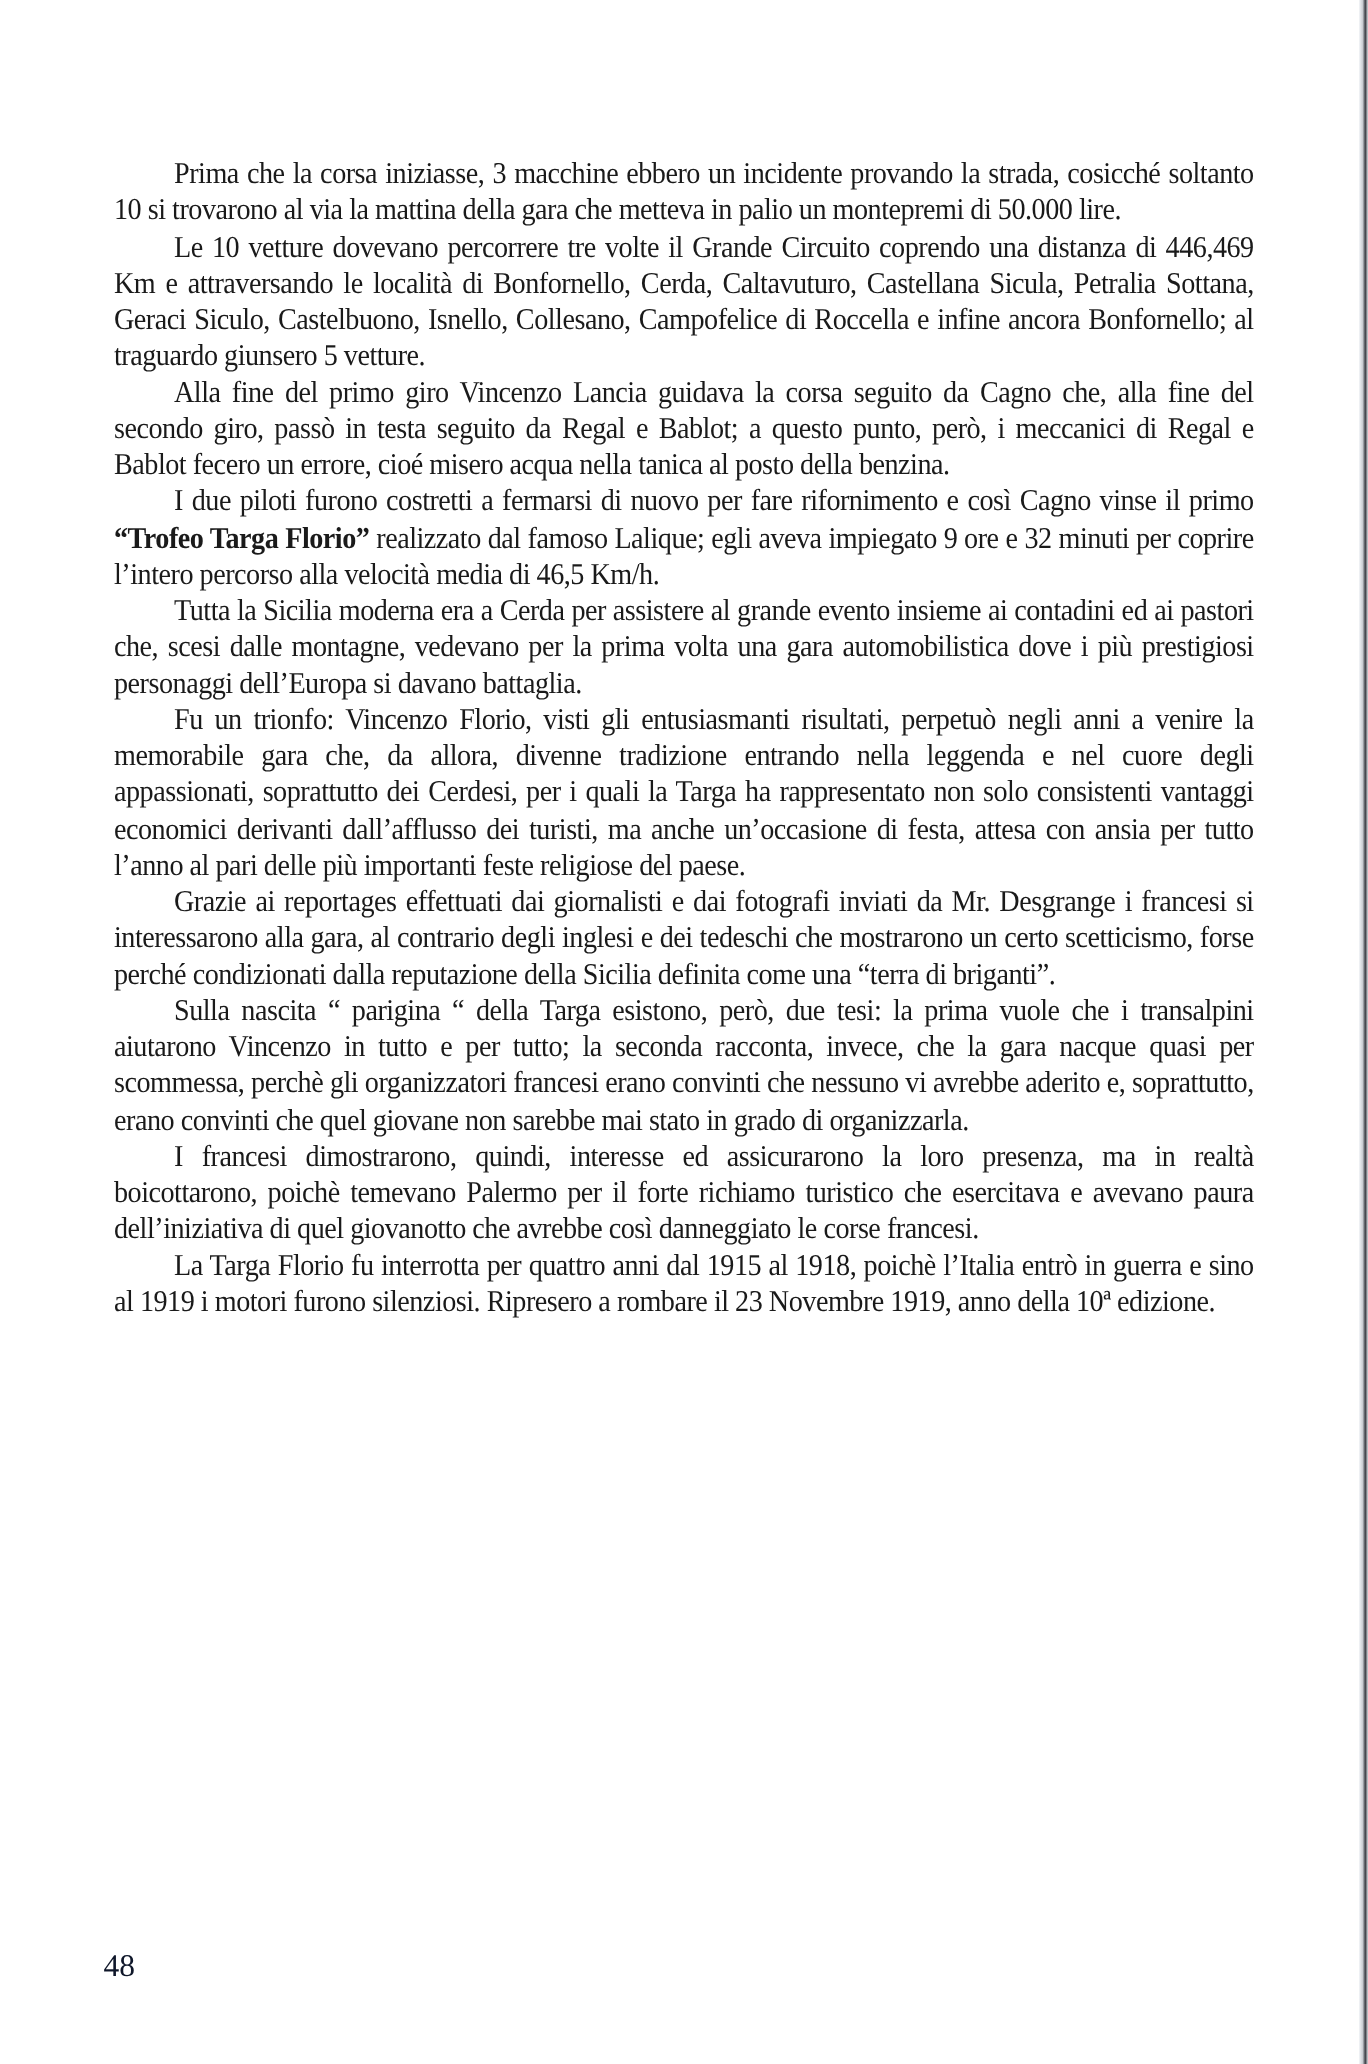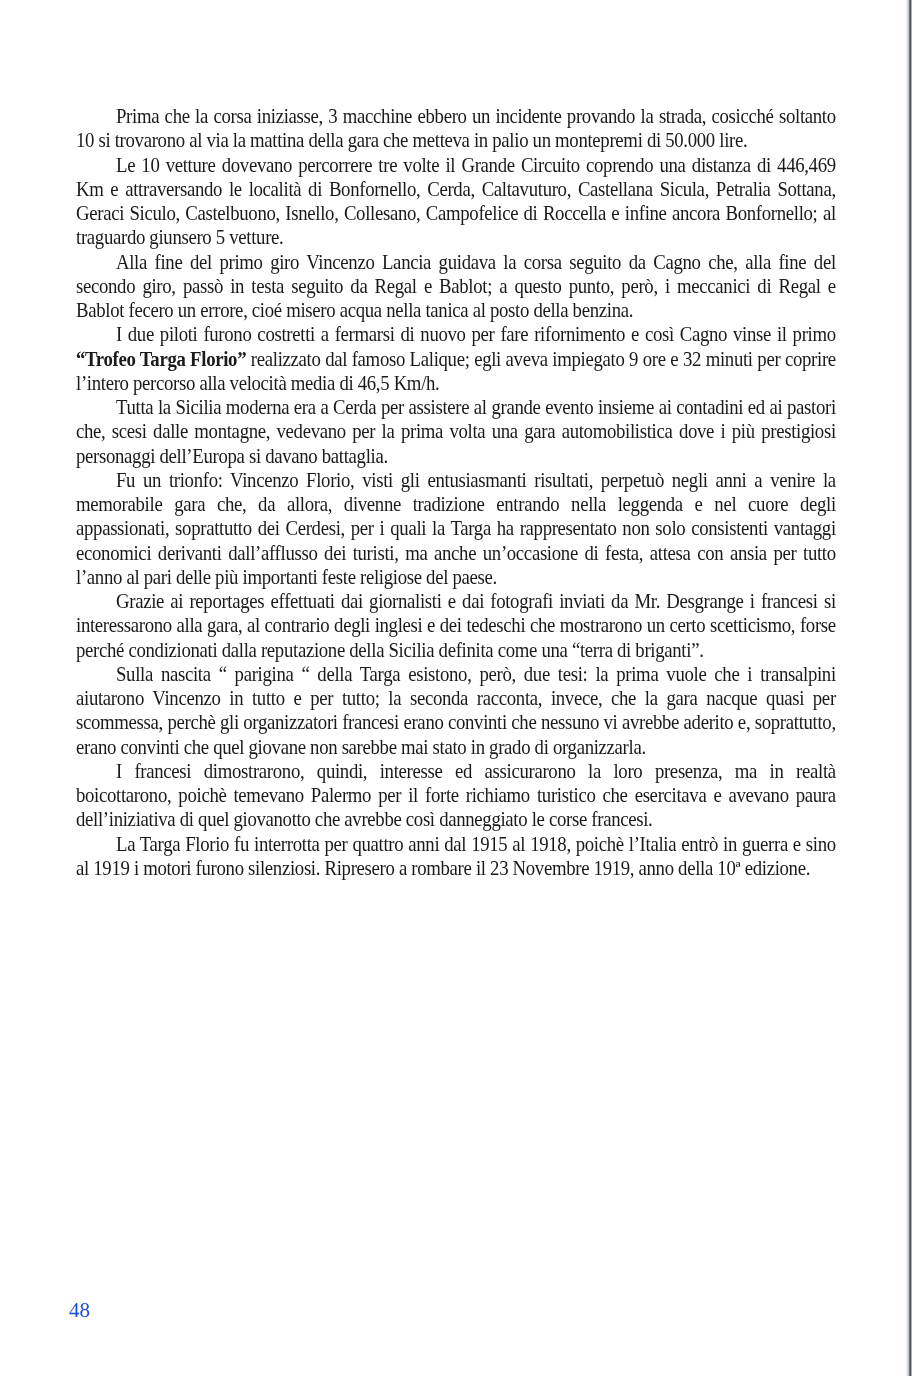--- a/index.html
+++ b/index.html
@@ -17,21 +17,21 @@
     font-size: 20.2px; line-height: 24.25px; color: #1a1a1a;
     text-align: justify;
     letter-spacing: -0.35px;
     transform: scaleX(0.93); transform-origin: left top;
     width: 817px;
   }
   .para { margin: 0; text-indent: 43px; hyphens: manual; }
   .bold { font-weight: bold; }
   .page-number {
     position: absolute; left: 69px; top: 1298px;
-    font-family: "Liberation Serif", serif; font-size: 21px; color: #1d4ed8;
+    font-family: "Liberation Serif", serif; font-size: 21px; color: #0f172a;
   }
 </style>
 </head>
 <body>
 
 <div class="page-edge"></div>
 
 <div class="text-block" id="text-block">
     <p class="para"><span>Prima che la corsa iniziasse, 3 macchine ebbero un incidente provando la stra­da, cosicché soltanto 10 si trovarono al via la mattina della gara che metteva in palio un montepremi di 50.000 lire.</span></p>
     <p class="para"><span>Le 10 vetture dovevano percorrere tre volte il Grande Circuito coprendo una distanza di 446,469 Km e attraversando le località di Bonfornello, Cerda, Caltavuturo, Castellana Sicula, Petralia Sottana, Geraci Siculo, Castelbuono, Isnello, Collesano, Campofelice di Roccella e infine ancora Bonfornello; al traguar­do giunsero 5 vetture.</span></p>

